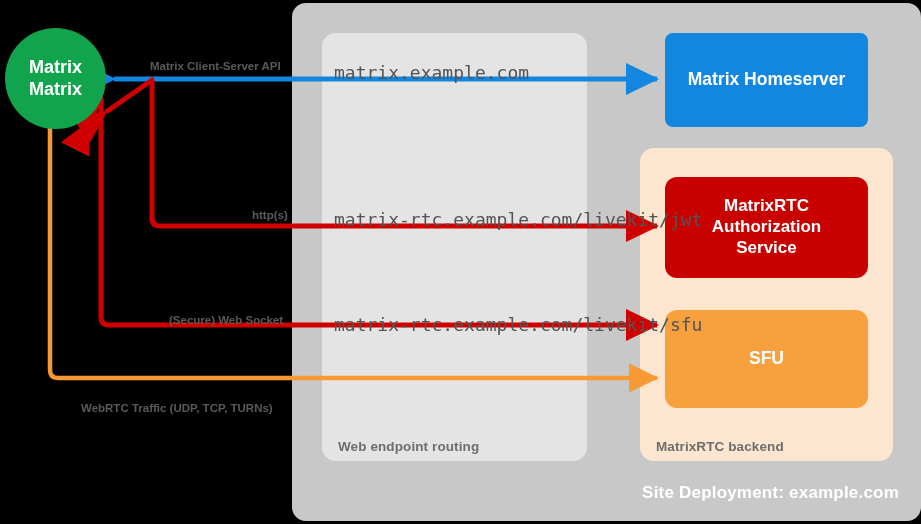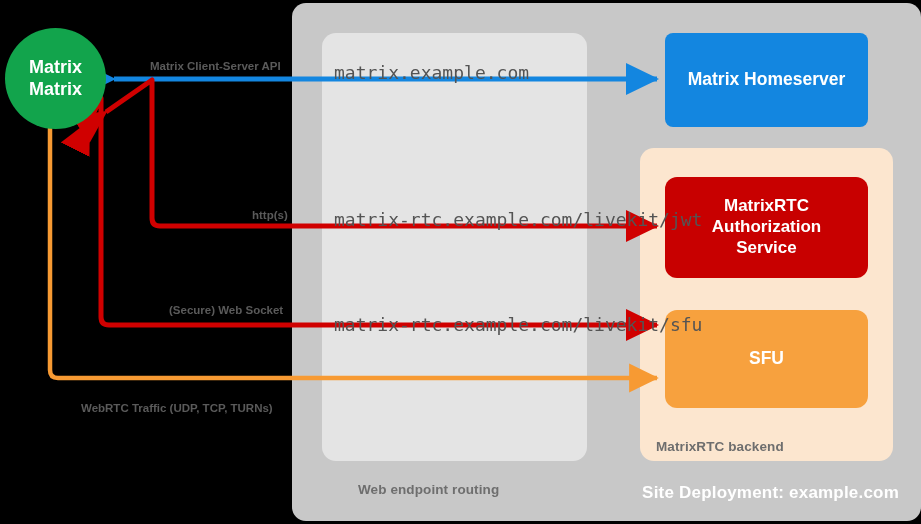--- a/index.html
+++ b/index.html
@@ -51,21 +51,21 @@
     border-radius: 14px;
   }
   .panel-label {
     position: absolute;
     font-size: 13.5px;
     font-weight: bold;
     color: #6e6e6e;
     letter-spacing: 0.1px;
     white-space: nowrap;
   }
-  .label-web { left: 358px; top: 439px; margin-top: 43px; }
+  .label-web { left: 338px; top: 439px; }
   .label-rtc { left: 656px; top: 439px; }
   .label-site {
     position: absolute;
     right: 22px;
     top: 483px;
     font-size: 17px;
     font-weight: bold;
     color: #ffffff;
     white-space: nowrap;
     letter-spacing: 0.2px;
@@ -121,21 +121,21 @@
   .edge-label {
     position: absolute;
     font-size: 11.5px;
     font-weight: bold;
     color: #5a5a5a;
     white-space: nowrap;
     padding-left: 19px;
   }
   .lbl-csapi  { left: 131px; top: 60px; }
   .lbl-https  { left: 233px; top: 209px; }
-  .lbl-ws     { left: 150px; top: 304px; }
+  .lbl-ws     { left: 150px; top: 314px; }
   .lbl-webrtc { left: 62px;  top: 366px; margin-top: 36px; }
   
   .endpoint-label {
     position: absolute;
     font-family: "DejaVu Sans Mono", "Liberation Mono", monospace;
     font-size: 18px;
     color: #545454;
     white-space: nowrap;
   }
   .ep-1 { left: 334px; top: 62px; }

